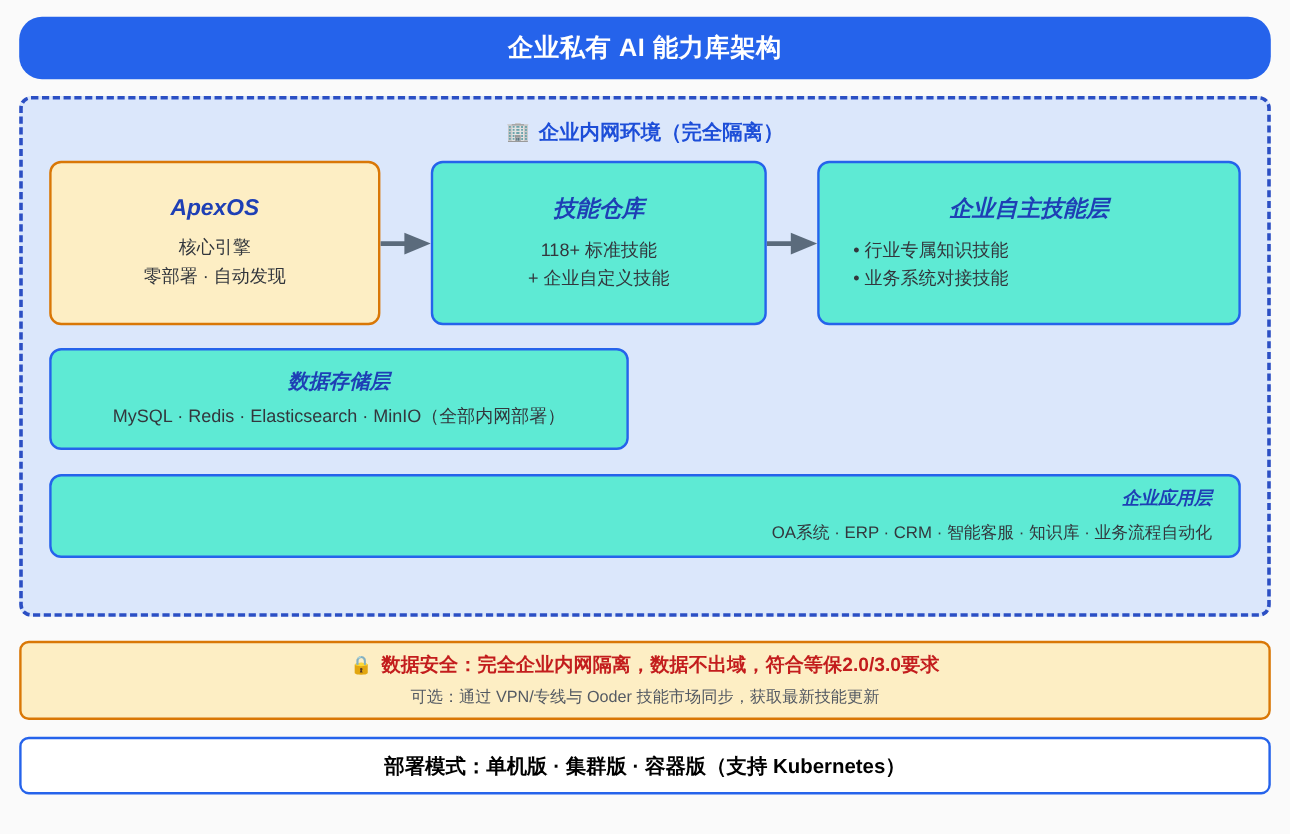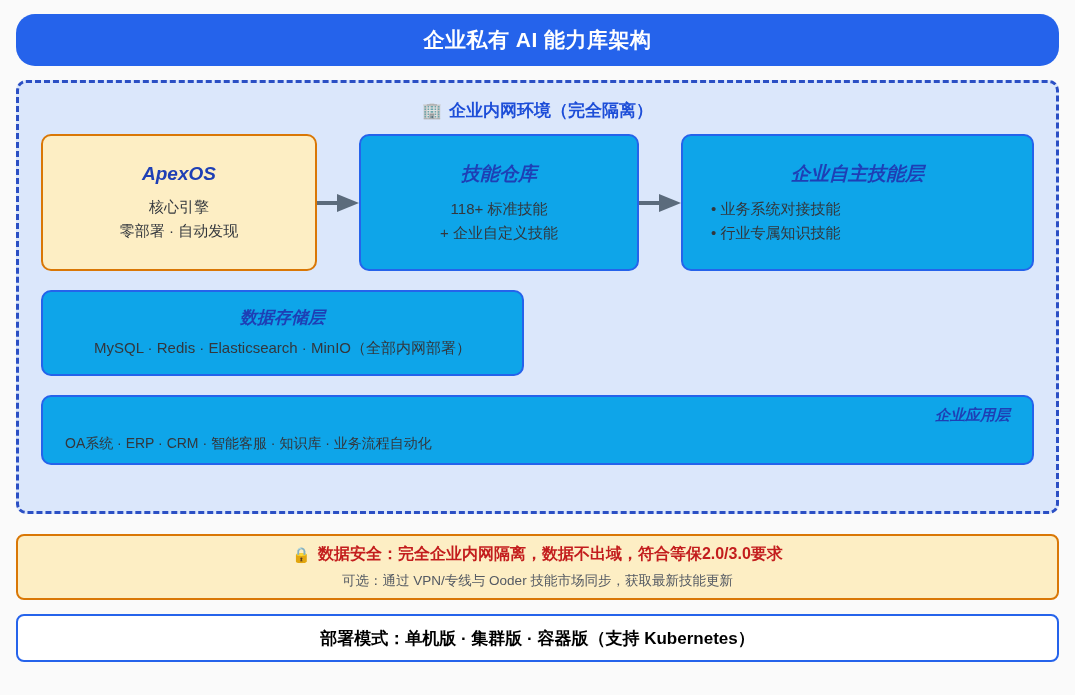--- a/index.html
+++ b/index.html
@@ -59,21 +59,21 @@
   .panel-title-icon { font-size: 16px; line-height: 1; }
 
   
   .top-row {
     display: flex;
     align-items: stretch;
     gap: 0;
     height: 137px;
   }
   .card {
-    background: #0ea5e9;
+    background: #5eead4;
     border: 2px solid #2563eb;
     border-radius: 10px;
     padding: 14px 16px;
     display: flex;
     flex-direction: column;
     align-items: center;
     justify-content: center;
   }
   .card.accent {
     background: #fdeec4;
@@ -111,37 +111,38 @@
     flex: 0 0 42px;
   }
   .arrow svg { display: block; }
 
   
   .mid-row {
     display: flex;
     gap: 28px;
     margin-top: 19px;
     height: 86px;
+    flex-direction: column;
   }
   .card-storage { width: 483px; }
   .card-security { flex: 1; }
   .mid-row .card-title { margin-bottom: 7px; font-size: 17px; }
   .mid-row .card-line { font-size: 15px; }
 
   
   .app-row { margin-top: 19px; height: 70px; }
   .card-app {
     width: 100%;
     height: 100%;
     align-items: stretch;
     justify-content: center;
     padding: 10px 22px;
   }
   .card-app .card-title { text-align: right; font-size: 15px; margin-bottom: 8px; }
-  .card-app .card-line { text-align: left; font-size: 14px; }
+  .card-app .card-line { text-align: right; font-size: 14px; }
 
   
   .notice {
     margin-top: 20px;
     height: 66px;
     background: #fdeec4;
     border: 2px solid #d97706;
     border-radius: 8px;
     display: flex;
     flex-direction: column;
@@ -220,22 +221,22 @@
       <div class="arrow">
         <svg width="42" height="22" viewBox="0 0 42 22" aria-hidden="true">
           <line x1="0" y1="11" x2="24" y2="11" stroke="#5b6b7c" stroke-width="4"></line>
           <polygon points="20,2 42,11 20,20" fill="#5b6b7c"></polygon>
         </svg>
       </div>
 
       <div class="card card-custom">
         <div class="card-title">企业自主技能层</div>
         <div class="card-bullets">
+          <div class="card-line">• 行业专属知识技能</div>
           <div class="card-line">• 业务系统对接技能</div>
-          <div class="card-line">• 行业专属知识技能</div>
         </div>
       </div>
 
     </div>
 
     <div class="mid-row">
       <div class="card card-storage">
         <div class="card-title">数据存储层</div>
         <div class="card-line">MySQL · Redis · Elasticsearch · MinIO（全部内网部署）</div>
       </div>

